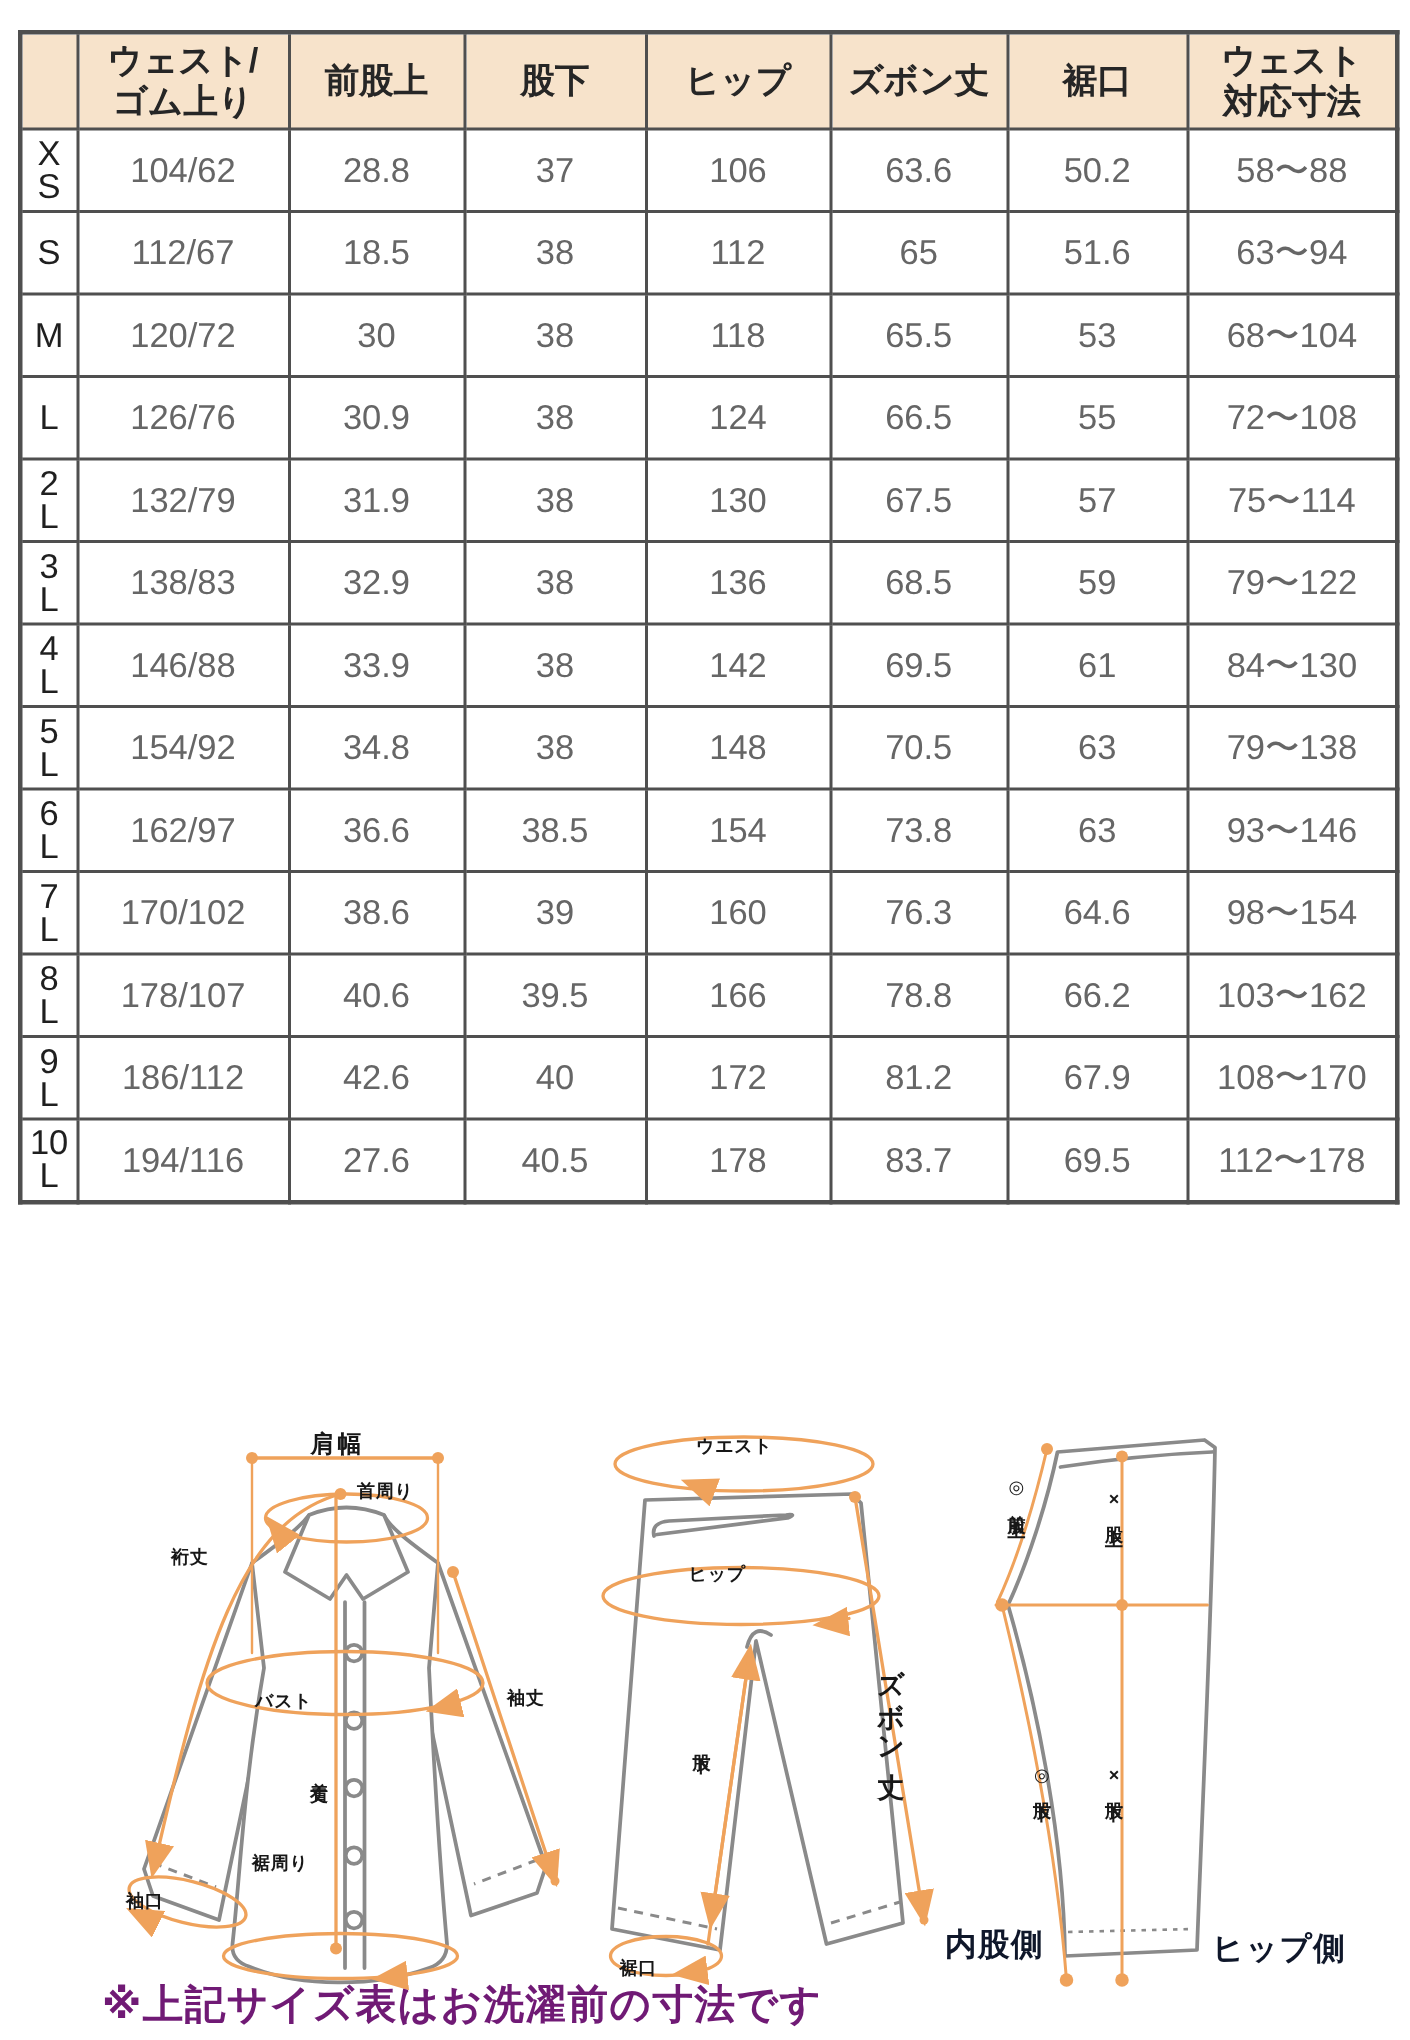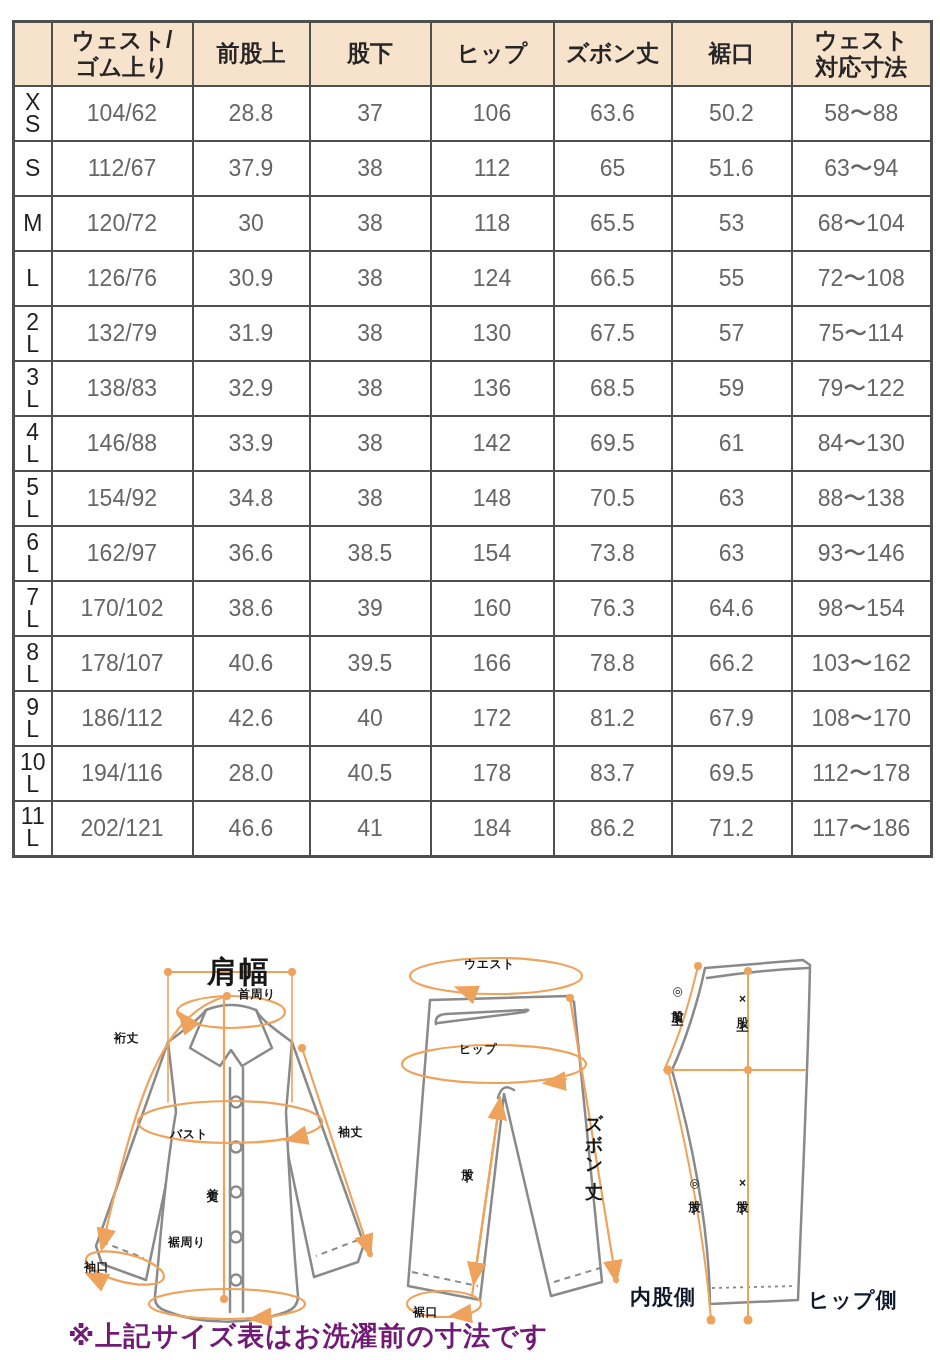--- a/index.html
+++ b/index.html
@@ -28,21 +28,21 @@
   th.size-cell{
     background:#ffffff;color:#1f1f1f;font-weight:normal;font-size:23px;
     white-space:pre-line;line-height:0.95;
   }
   
   svg.diag{position:absolute;}
   .dlabel{
     position:absolute;font-weight:bold;color:#171717;
     font-size:12px;line-height:1.05;white-space:nowrap;letter-spacing:0.5px;
   }
-  .dlabel.big{font-size:30px;letter-spacing:2px;}
+  .dlabel.big{font-size:16px;letter-spacing:2px;}
   .dlabel.vert{
     writing-mode:vertical-rl;text-orientation:upright;letter-spacing:2px;
   }
   .dlabel.gray{color:#0f172a;font-size:21px;letter-spacing:1px;}
   .note{
     position:absolute;left:68px;top:1318px;color:#701a75;
     font-weight:bold;font-size:27px;letter-spacing:1px;white-space:nowrap;
   }
 </style>
 </head>
@@ -81,21 +81,21 @@
           <td>28.8</td>
           <td>37</td>
           <td>106</td>
           <td>63.6</td>
           <td>50.2</td>
           <td>58〜88</td>
         </tr>
         <tr>
           <th class="size-cell">S</th>
           <td>112/67</td>
-          <td>37.9</td>
+          <td>18.5</td>
           <td>38</td>
           <td>112</td>
           <td>65</td>
           <td>51.6</td>
           <td>63〜94</td>
         </tr>
         <tr>
           <th class="size-cell">M</th>
           <td>120/72</td>
           <td>30</td>
@@ -150,21 +150,21 @@
         </tr>
         <tr>
           <th class="size-cell">5
 L</th>
           <td>154/92</td>
           <td>34.8</td>
           <td>38</td>
           <td>148</td>
           <td>70.5</td>
           <td>63</td>
-          <td>88〜138</td>
+          <td>79〜138</td>
         </tr>
         <tr>
           <th class="size-cell">6
 L</th>
           <td>162/97</td>
           <td>36.6</td>
           <td>38.5</td>
           <td>154</td>
           <td>73.8</td>
           <td>63</td>
@@ -200,37 +200,26 @@
           <td>40</td>
           <td>172</td>
           <td>81.2</td>
           <td>67.9</td>
           <td>108〜170</td>
         </tr>
         <tr>
           <th class="size-cell">10
 L</th>
           <td>194/116</td>
-          <td>28.0</td>
+          <td>27.6</td>
           <td>40.5</td>
           <td>178</td>
           <td>83.7</td>
           <td>69.5</td>
           <td>112〜178</td>
-        </tr>
-        <tr>
-          <th class="size-cell">11
-L</th>
-          <td>202/121</td>
-          <td>46.6</td>
-          <td>41</td>
-          <td>184</td>
-          <td>86.2</td>
-          <td>71.2</td>
-          <td>117〜186</td>
         </tr>
       </tbody>
   </table>
 
   <svg class="diag" style="left:40px;top:952px" width="375" height="392" viewBox="0 0 375 392">
     <defs>
       <marker id="arr1" markerWidth="11" markerHeight="9" refX="9" refY="4.5" orient="auto">
         <path d="M0,0 L11,4.5 L0,9 Z" fill="#efa25b"></path>
       </marker>
     </defs>

